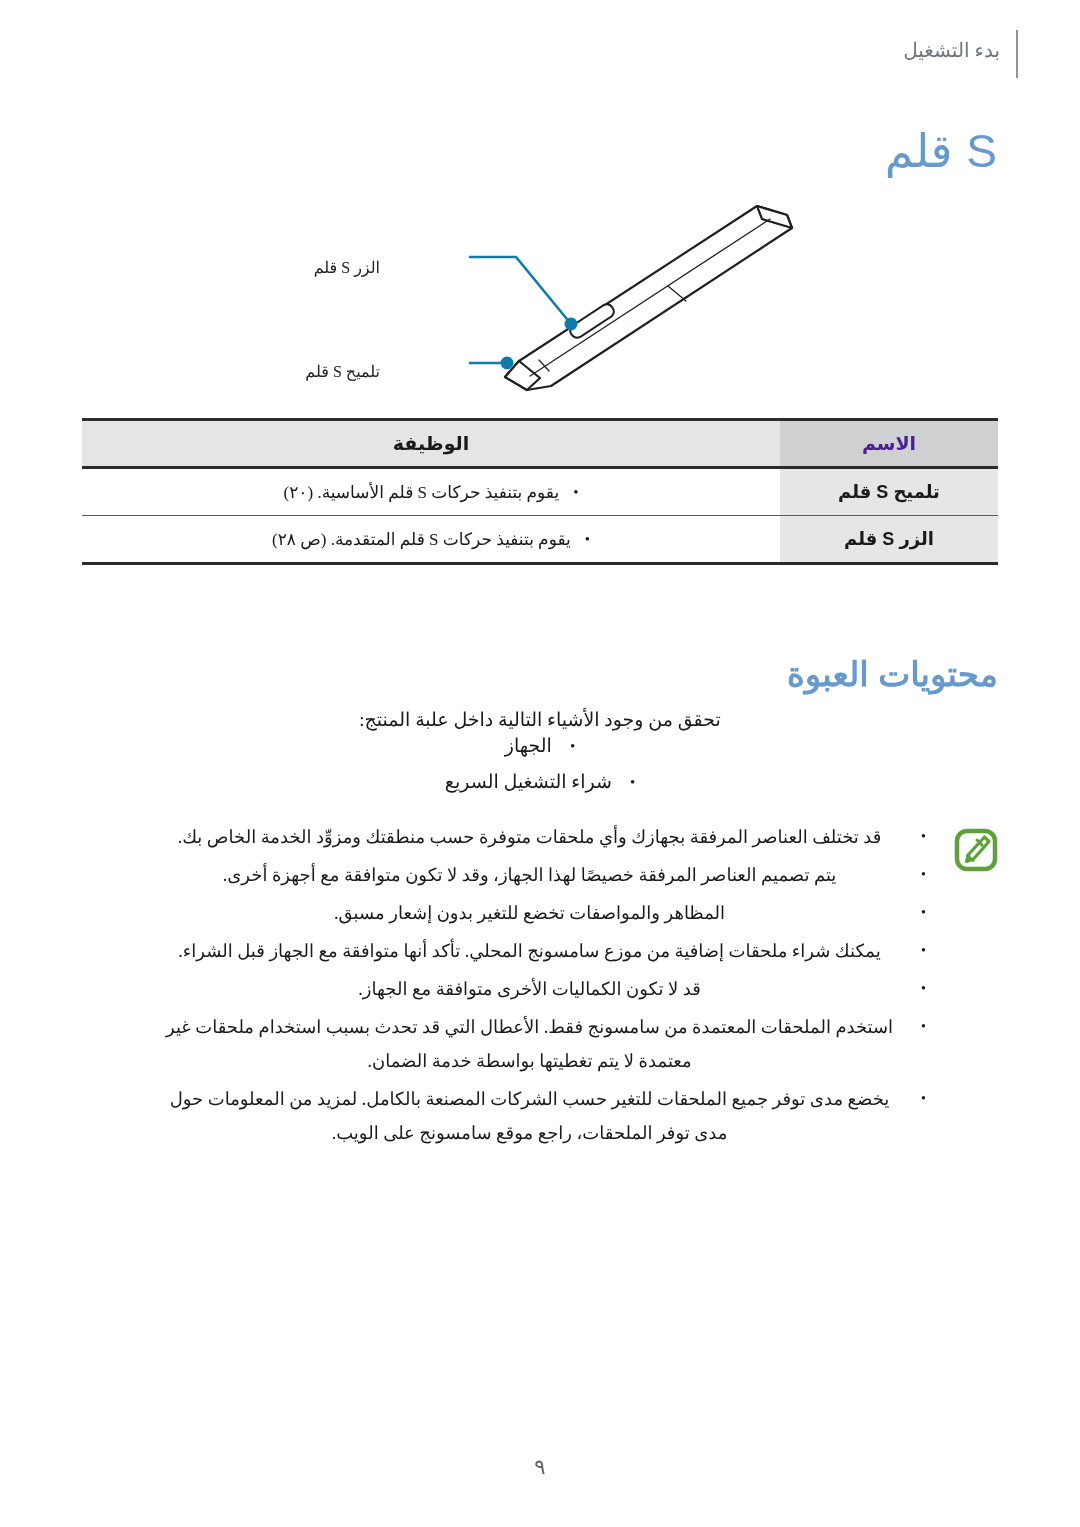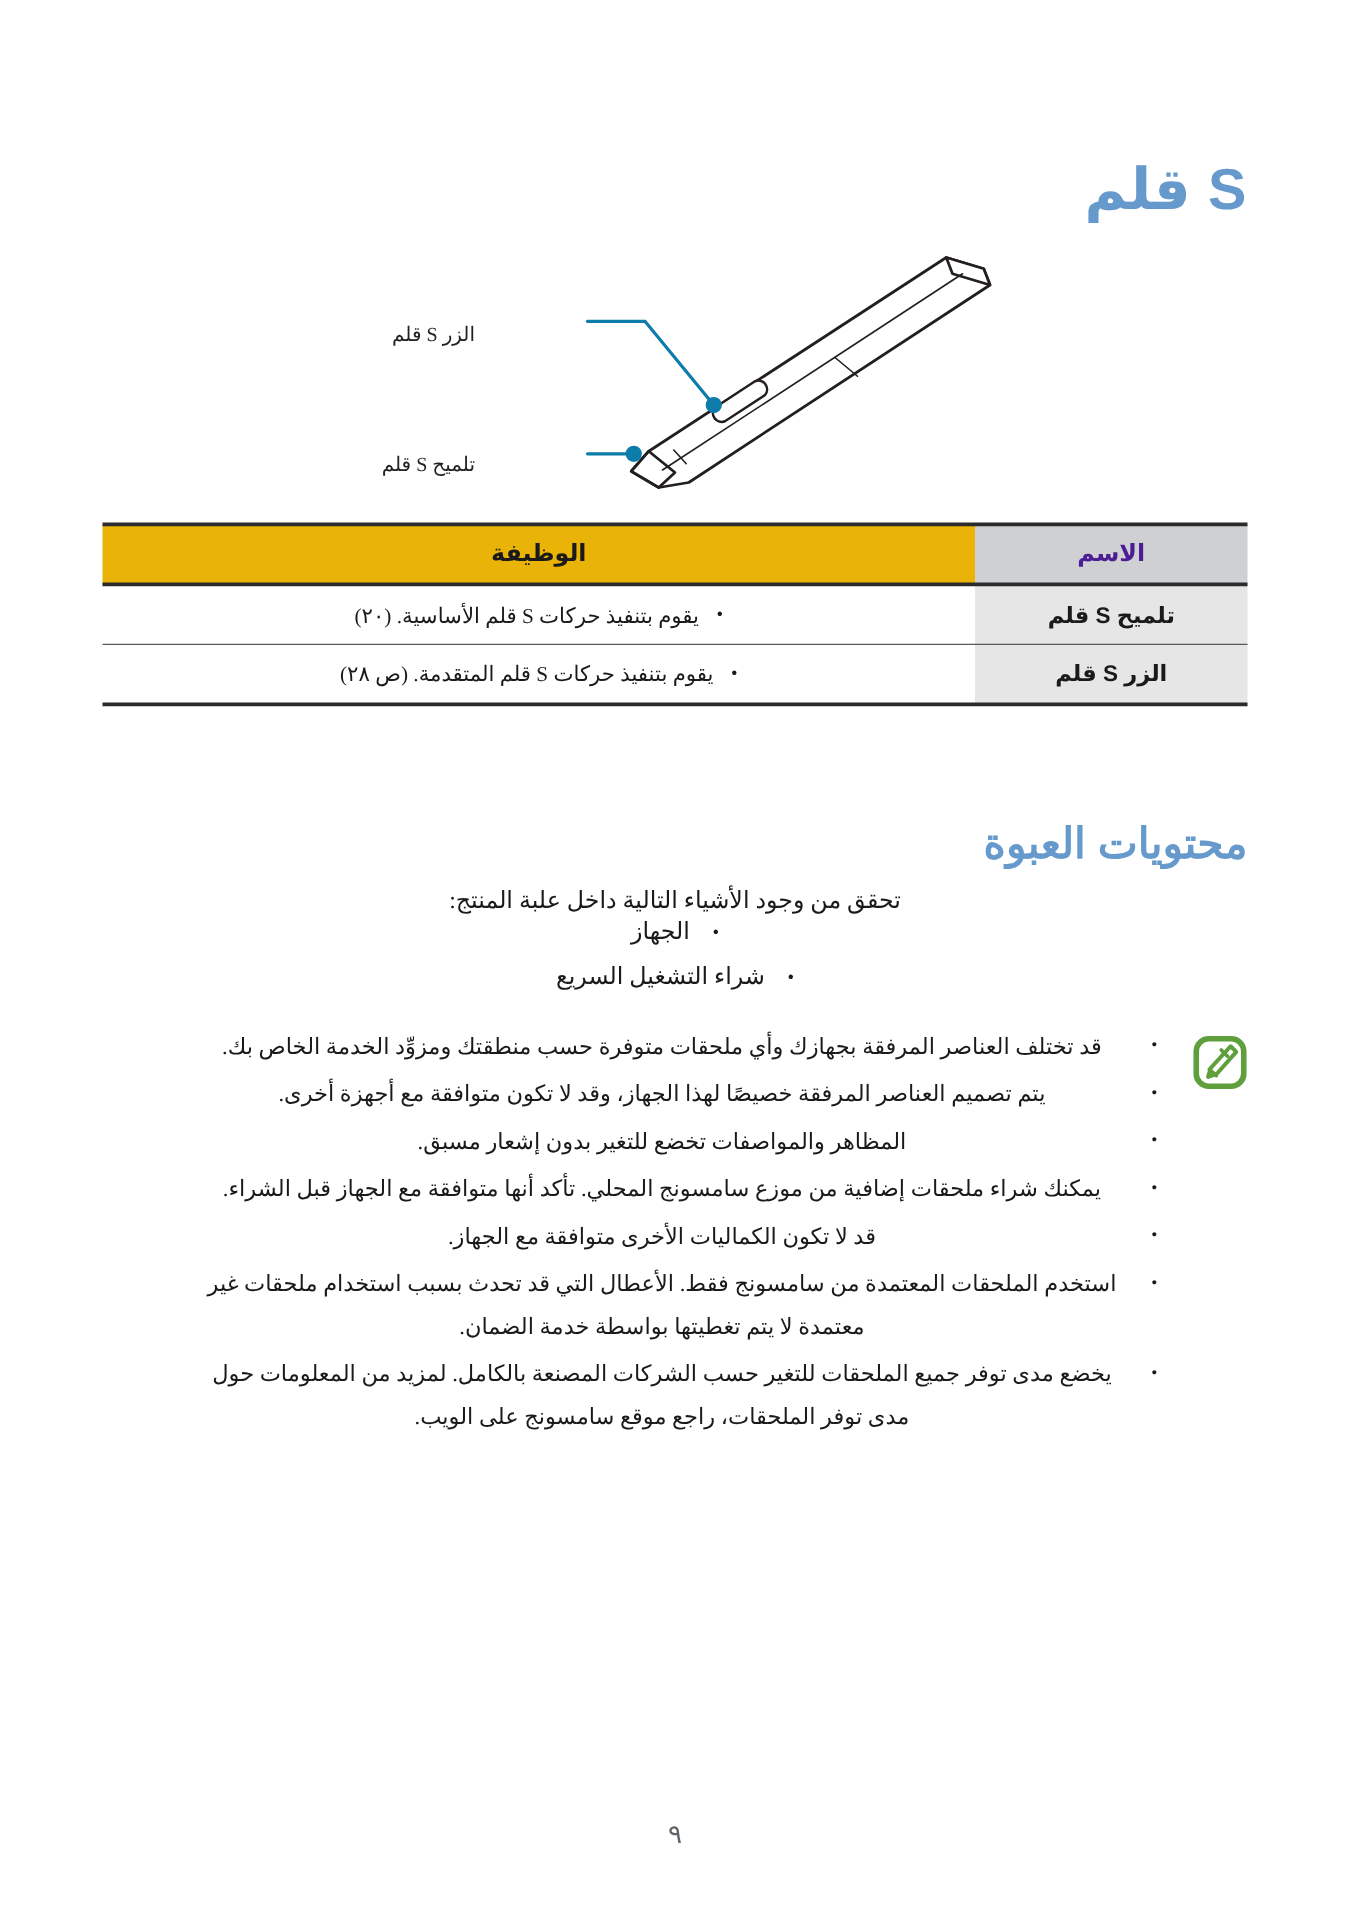--- a/index.html
+++ b/index.html
@@ -47,21 +47,21 @@
     white-space: nowrap;
     letter-spacing: 0.5px;
   }
 
   
   .title-s-pen {
     position: absolute;
     top: 124px;
     right: 82px;
     font-size: 46px;
-    font-weight: bold;
+    font-weight: normal;
     color: #6699cc;
     font-family: "Liberation Sans", "DejaVu Sans", sans-serif;
     white-space: nowrap;
     letter-spacing: 1px;
   }
 
   
   .pen-figure {
     position: absolute;
     top: 185px;
@@ -100,21 +100,21 @@
     width: 218px;
     background: #cfd0d1;
     text-align: center;
     font-size: 19px;
     font-weight: bold;
     color: #4c1d95;
     border-top: 3px solid #2b2b2b;
     border-bottom: 3px solid #2b2b2b;
   }
   .th-func {
-    background: #eab308;
+    background: #e5e5e5;
     font-size: 19px;
     font-weight: bold;
     color: #1a1a1a;
     border-top: 3px solid #2b2b2b;
     border-bottom: 3px solid #2b2b2b;
   }
   .td-name {
     width: 218px;
     background: #e6e6e6;
     text-align: center;
@@ -250,20 +250,24 @@
     font-size: 21px;
     color: #5d6569;
     font-family: "Liberation Serif", "DejaVu Serif", serif;
   }
 </style>
 </head>
 <body>
 
 <div class="page">
 
+  <div class="header">
+    <div class="header-rule"></div>
+    <div class="header-title">بدء التشغيل</div>
+  </div>
 
   <div class="title-s-pen">S قلم</div>
 
   <div class="pen-figure">
     <svg width="1080" height="215" viewBox="0 0 1080 215">
 
       <g stroke="#231f20" stroke-width="2.2" fill="#ffffff" stroke-linejoin="round" stroke-linecap="round">
 
         <path d="M 505 192
                  L 519 176

